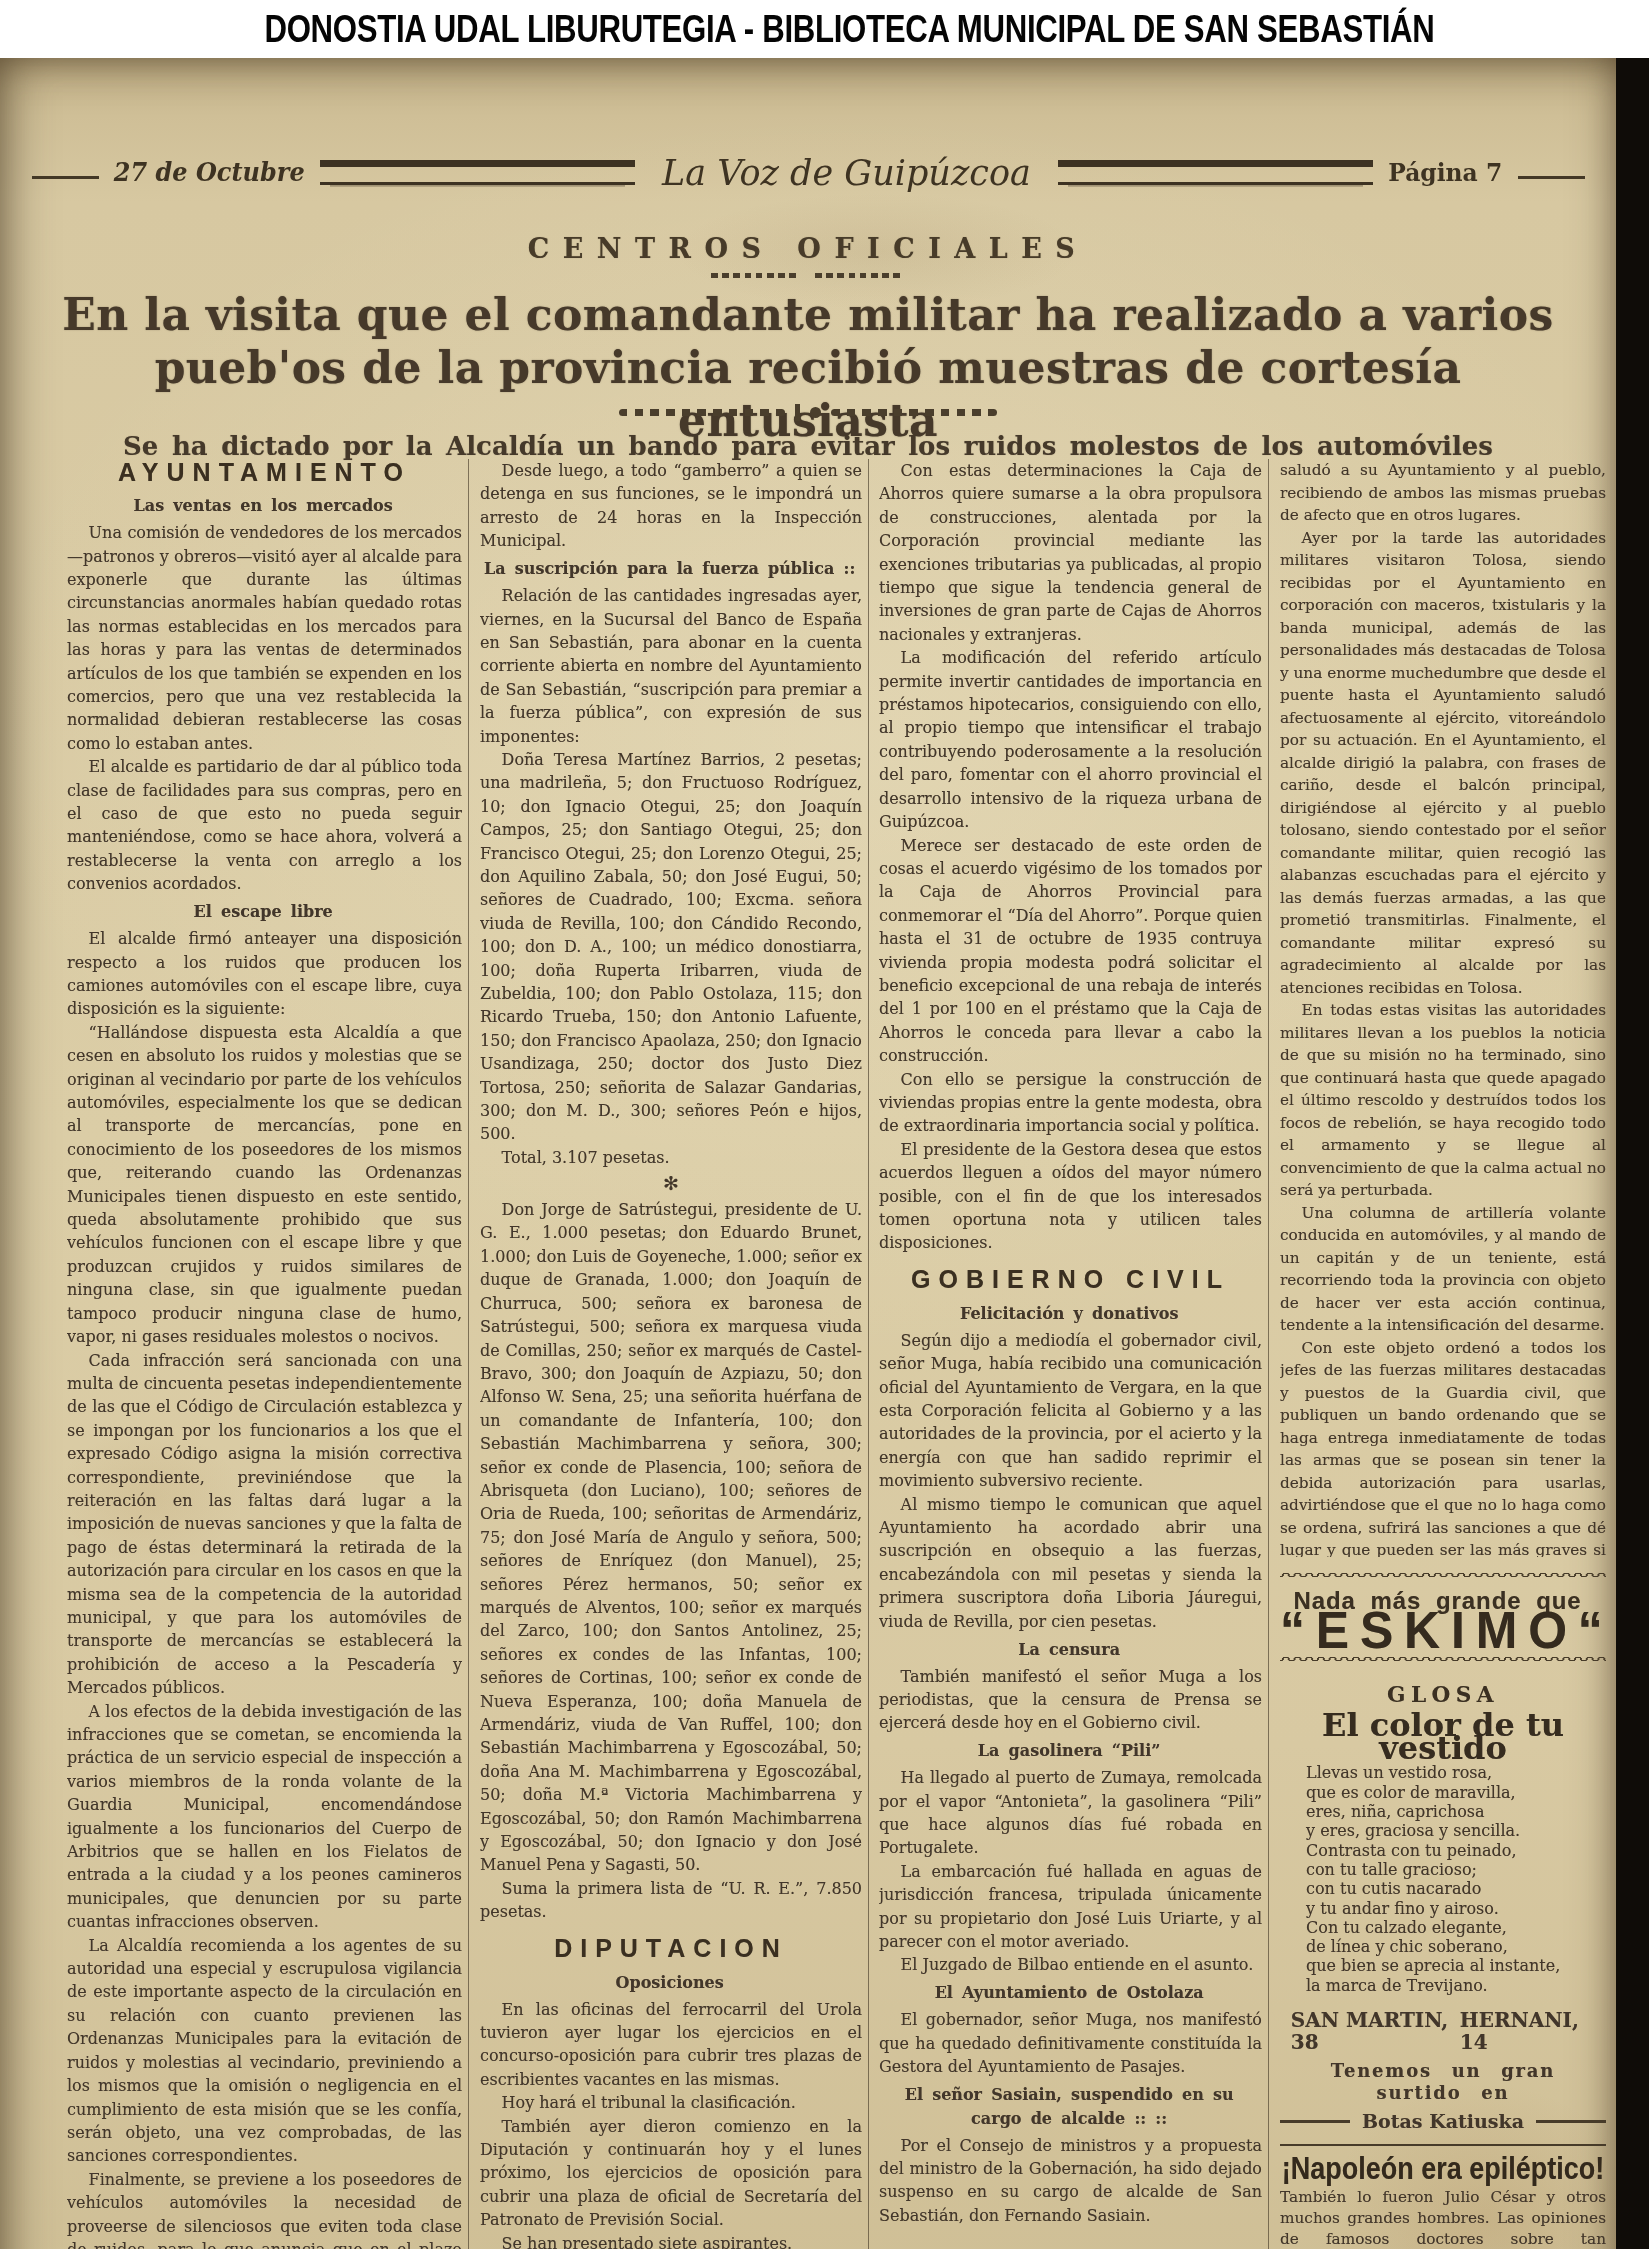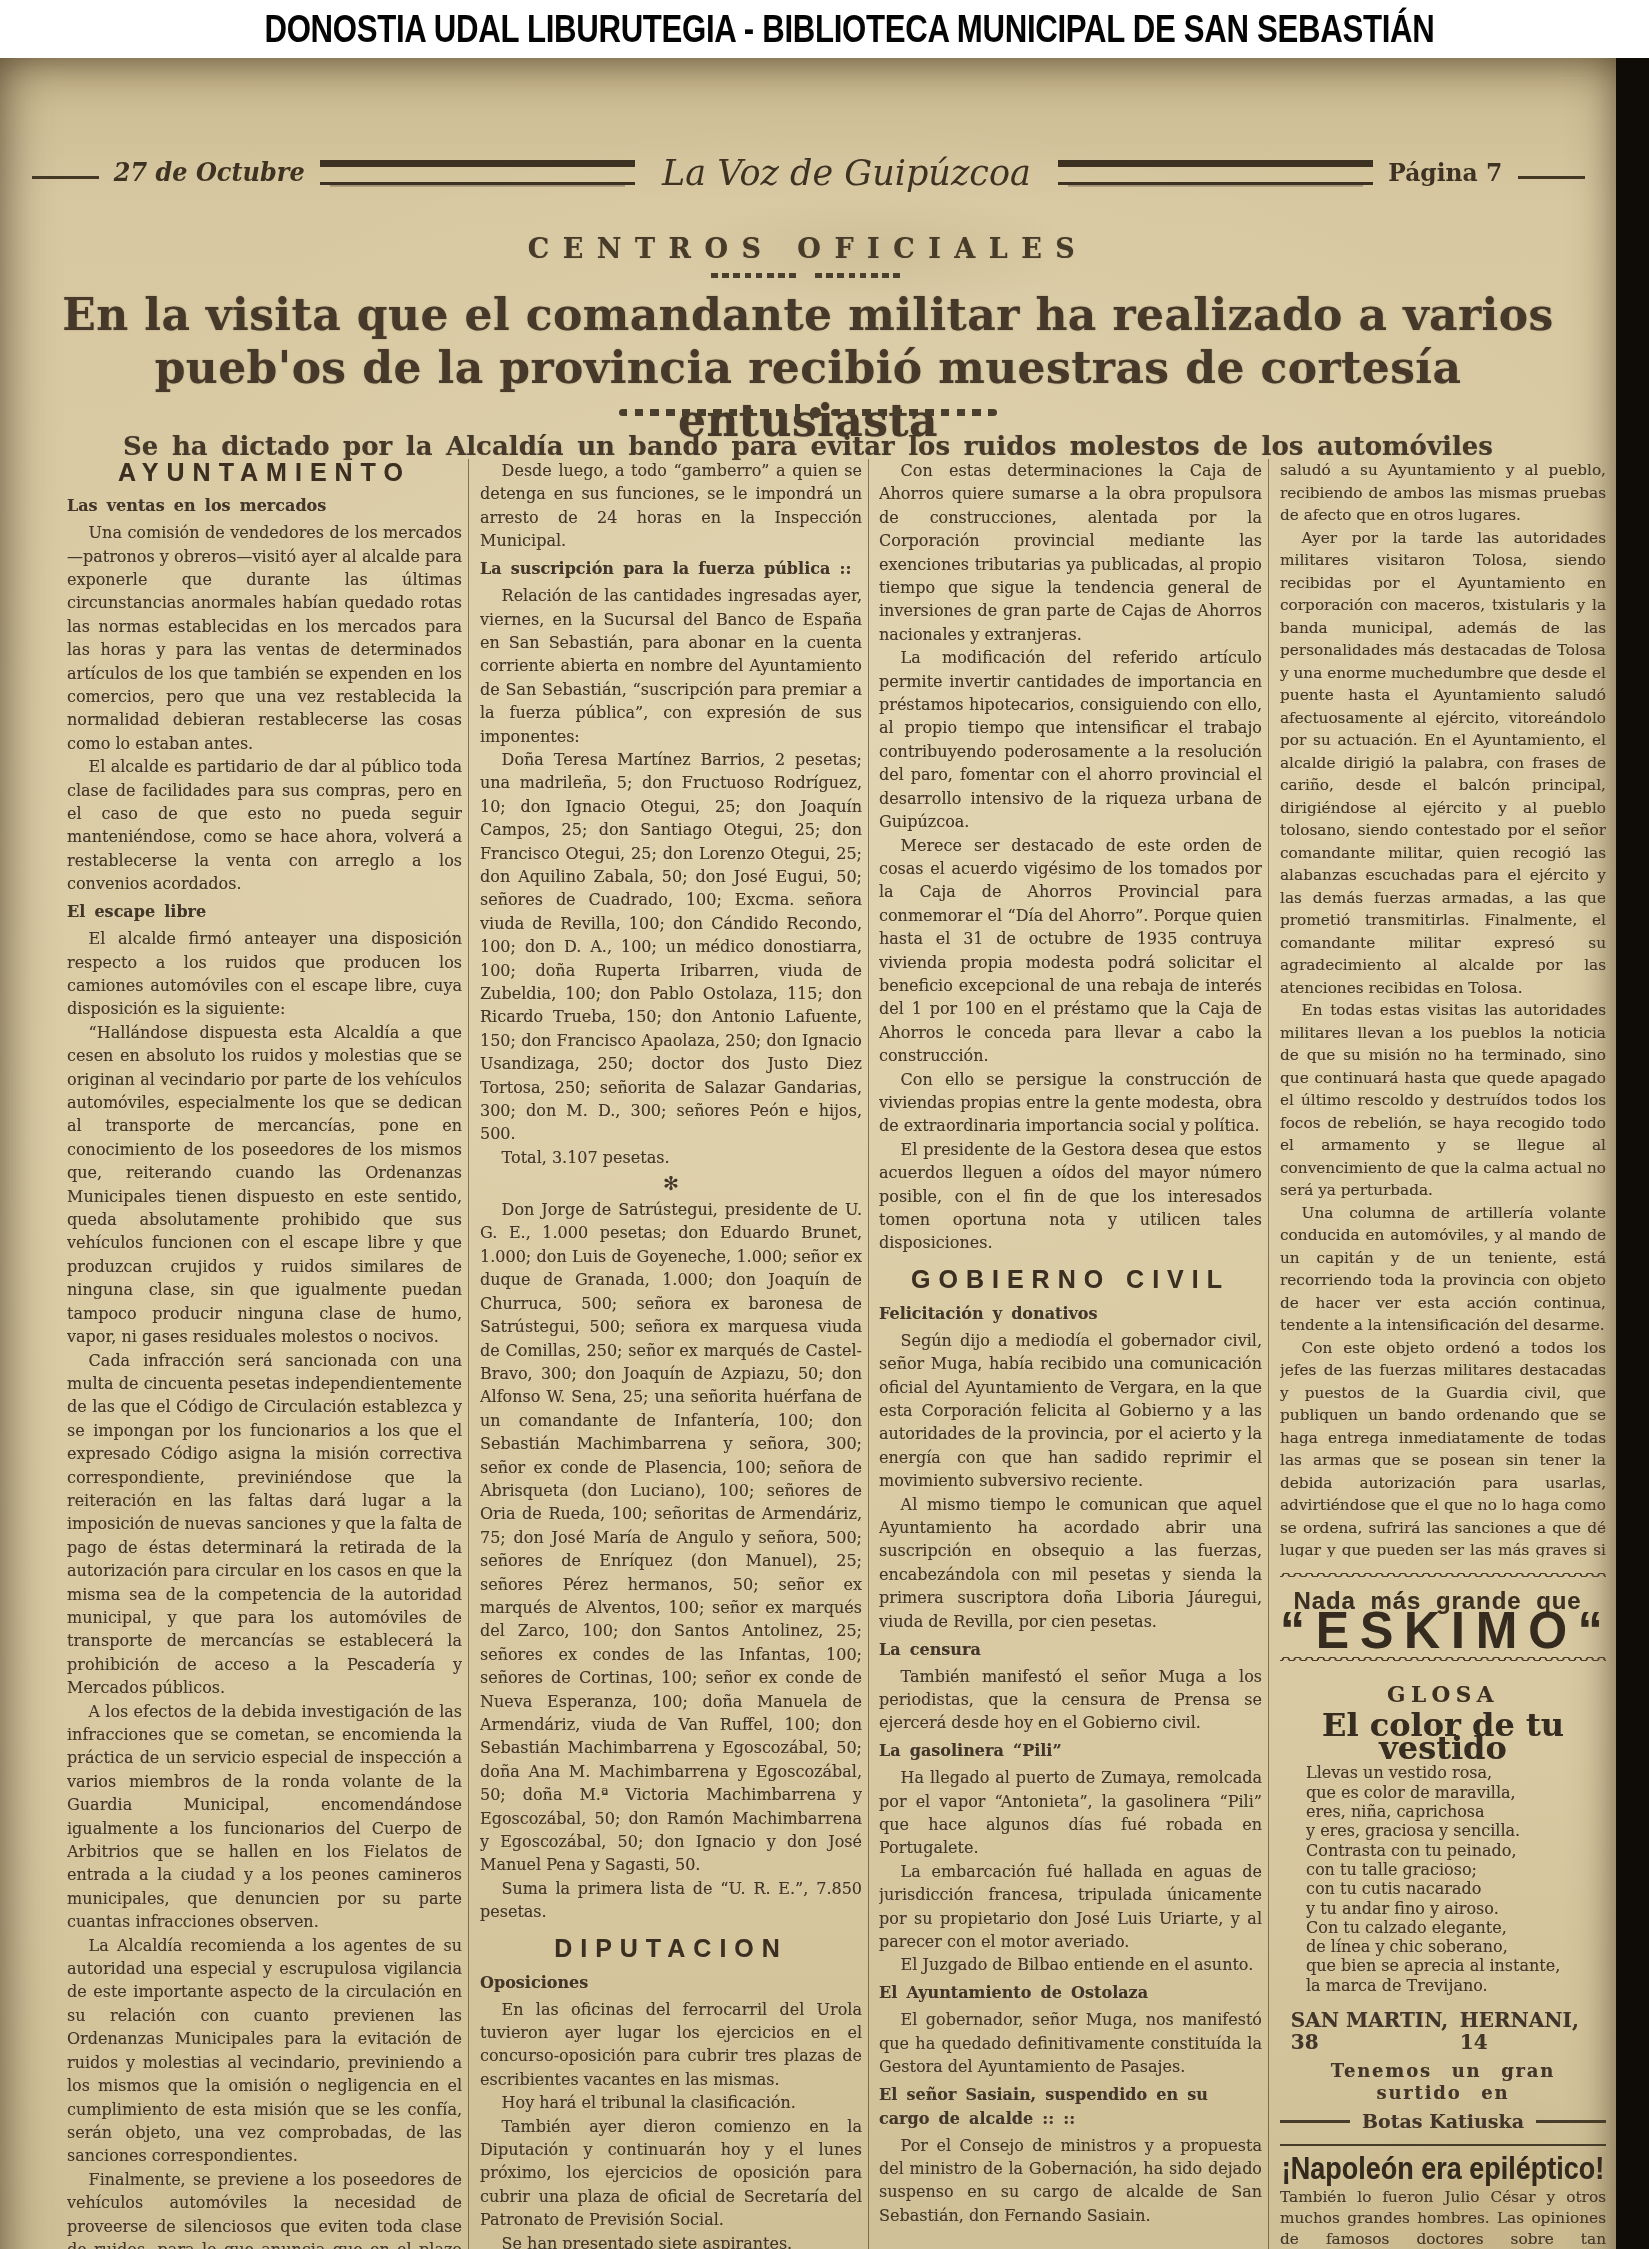--- a/index.html
+++ b/index.html
@@ -48,21 +48,21 @@
   
   .colrule{position:absolute;top:401px;width:1.3px;height:1998px;background:rgba(62,50,33,.6);}
   .r1{left:468px;} .r2{left:868px;} .r3{left:1268px;}
   .col{position:absolute;top:401px;height:2079px;overflow:hidden;color:#42362a;font-size:16px;line-height:23.4px;text-shadow:0 0 0.4px rgba(66,54,42,.4);}
   .c1{left:67px;width:395px;} .c2{left:480px;width:382px;} .c3{left:879px;width:383px;} .c4{left:1280px;width:326px;}
   .c4{font-size:15.3px;line-height:22.5px;}
   .b-p{text-align:justify;text-indent:21.6px;margin:0;}
   .b-pc{text-align:justify;text-indent:0;margin:0;}
   .b-h{font-family:"Liberation Sans",sans-serif;font-weight:bold;font-size:25px;letter-spacing:8px;text-align:center;margin:13.5px 0 10px;color:#3a2f20;text-indent:0;}
   .col .b-h:first-child{margin-top:1.8px;}
-  .b-sh{font-weight:bold;text-align:left;margin:4.5px 0 3.6px;padding-right:2.7px;text-indent:0;word-spacing:3.6px;}
+  .b-sh{font-weight:bold;text-align:center;margin:4.5px 0 3.6px;padding-right:2.7px;text-indent:0;word-spacing:3.6px;}
   .b-orn{text-align:center;font-size:19px;margin:2.7px 0;text-indent:0;}
 
   
   .newsflow{height:1098px;overflow:hidden;}
   .wavy{height:8px;margin:13.5px 0 0;background:
       radial-gradient(6.3px 5.4px at 50% 130%, transparent 2.7px, #473b29 2.7px 4px, transparent 4px) 0 0/11.7px 4px repeat-x,
       radial-gradient(6.3px 5.4px at 50% -30%, transparent 2.7px, #473b29 2.7px 4px, transparent 4px) 5.8px 4px/11.7px 4px repeat-x;}
   .eskimo-l1{font-family:"Liberation Sans",sans-serif;font-weight:bold;font-size:24px;margin:11.7px 0 0;padding-left:13.5px;letter-spacing:0.9px;word-spacing:7.2px;color:#3b3022;}
   .eskimo-l2{font-family:"Liberation Sans",sans-serif;font-weight:bold;font-size:50px;letter-spacing:10.8px;text-align:center;margin:6.3px 0 0;transform:scaleY(1.05);color:#352b1e;}
   .glosa-kicker{font-weight:bold;font-size:21.6px;letter-spacing:5.4px;text-align:center;margin:21px 0 0;color:#3b3022;}

